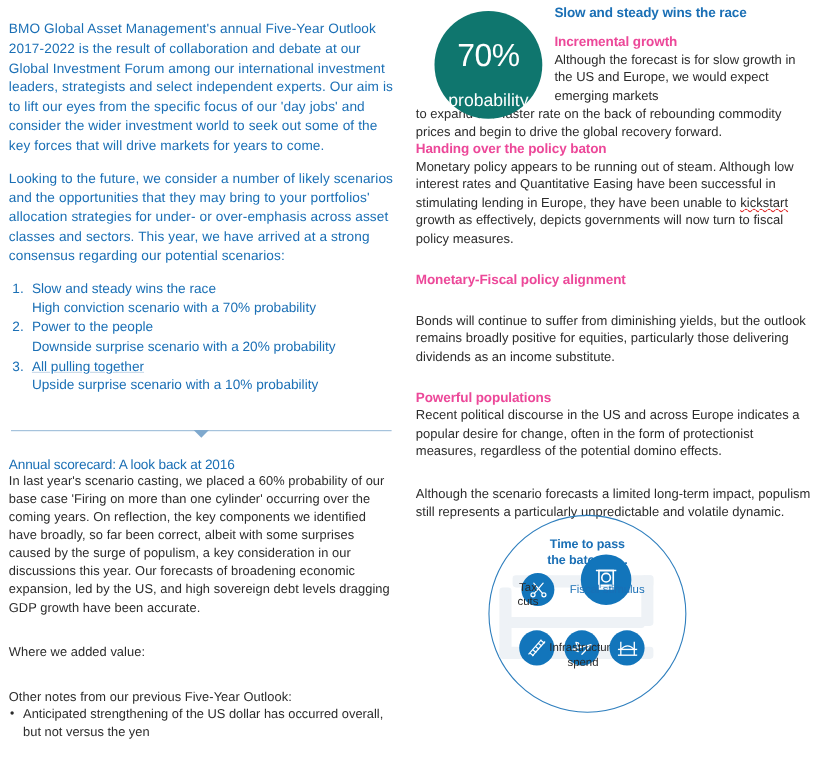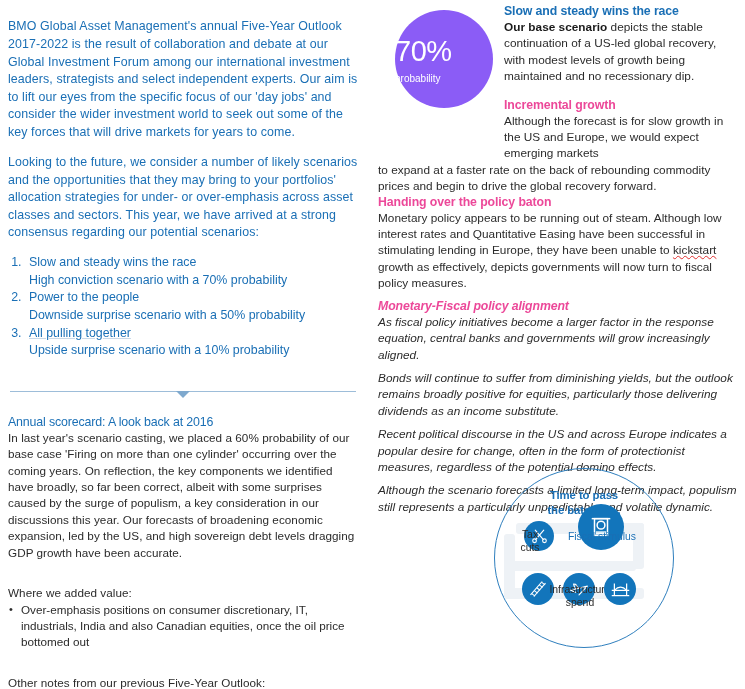--- a/index.html
+++ b/index.html
@@ -79,31 +79,32 @@
   ul.bullets li:before{
     content:"\2022";
     position:absolute;left:1px;top:-1px;
     font-size:11px;color:#2b2b2b;
   }
 
   
   .prob-circle{
     position:absolute;left:17px;top:6px;
     width:98px;height:98px;border-radius:50%;
-    background:#8b5cf6;
+    background:#0f766e;
     color:#ffffff;
+    text-align:center;
     box-sizing:border-box;
   }
   .prob-circle .pct{
     font-size:29px;line-height:29px;
     padding-top:27px;letter-spacing:-0.5px;
     font-weight:normal;
   }
   .prob-circle .lbl{
-    font-size:10px;line-height:14px;margin-top:6px;
+    font-size:16px;line-height:14px;margin-top:19px;
   }
 
   .r-block{position:relative;}
   .r-head{
     color:#1a6fb5;
     font-size:12.3px;font-weight:bold;
     letter-spacing:-0.1px;
     margin-bottom:1px;
   }
   .r-sub{
@@ -111,36 +112,36 @@
     font-size:12.3px;font-weight:bold;
     letter-spacing:-0.1px;
     margin-bottom:1px;
   }
   .r-txt{
     color:#2b2b2b;
     font-size:11.8px;line-height:16.4px;
     letter-spacing:0.02px;
   }
   .r-txt b{font-weight:bold;color:#1a1a1a;}
-  .r-block + .r-block{margin-top:7px;font-style:italic;}
+  .r-block + .r-block{margin-top:22px;}
 
   
   .indent-wrap{margin-left:126px;}
   .flow-clear{margin-left:0;}
 
   .misspell{
     text-decoration:underline;
     text-decoration-style:wavy;
     text-decoration-color:#e03030;
     text-decoration-thickness:1px;
   }
 
   
   .diagram{
-    position:absolute;left:494px;top:468px;
+    position:absolute;left:444px;top:468px;
     width:182px;height:186px;
   }
   .dg-ring{
     position:absolute;left:0;top:0;width:180px;height:180px;
     border:1px solid #2f7fbe;border-radius:50%;
     box-sizing:border-box;
   }
   .dg-title{
     position:absolute;left:0;top:20px;width:180px;
     text-align:center;
@@ -177,88 +178,82 @@
 
     <p class="intro">Looking to the future, we consider a number of likely scenarios and the opportunities that they may bring to your portfolios' allocation strategies for under- or over-emphasis across asset classes and sectors. This year, we have arrived at a strong consensus regarding our potential scenarios:</p>
 
     <ol class="scenarios">
       <li>
         <span>Slow and steady wins the race</span>
         <span class="sub">High conviction scenario with a 70% probability</span>
       </li>
       <li>
         <span>Power to the people</span>
-        <span class="sub">Downside surprise scenario with a 50% probability</span>
+        <span class="sub">Downside surprise scenario with a 20% probability</span>
       </li>
       <li>
         <span class="ul-word">All pulling together</span>
         <span class="sub">Upside surprise scenario with a 10% probability</span>
       </li>
     </ol>
 
     <div class="divider">
       <div class="line"></div>
       <div class="tri"></div>
     </div>
 
     <div class="sc-head">Annual scorecard: A look back at 2016</div>
 
     <p class="body-txt" style="margin:1px 0 0 0;">In last year's scenario casting, we placed a 60% probability of our base case 'Firing on more than one cylinder' occurring over the coming years. On reflection, the key components we identified have broadly, so far been correct, albeit with some surprises caused by the surge of populism, a key consideration in our discussions this year. Our forecasts of broadening economic expansion, led by the US, and high sovereign debt levels dragging GDP growth have been accurate.</p>
 
     <p class="body-txt gap" style="margin-bottom:0;">Where we added value:</p>
 
-    <ul class="bullets">
-      <li>Over-emphasis positions on consumer discretionary, IT, industrials, India and also Canadian equities, once the oil price bottomed out</li>
-    </ul>
 
     <p class="body-txt gap" style="margin-bottom:0;">Other notes from our previous Five-Year Outlook:</p>
 
     <ul class="bullets">
       <li>Anticipated strengthening of the US dollar has occurred overall, but not versus the yen</li>
 
     </ul>
 
   </div>
 
   <div class="col-right">
 
     <div class="prob-circle">
       <div class="pct">70%</div>
       <div class="lbl">probability</div>
     </div>
 
     <div class="indent-wrap">
       <div class="r-head">Slow and steady wins the race</div>
-      <p class="r-txt" style="margin:0;">
-        <b>Our base scenario</b><span> depicts the stable continuation of a US-led global recovery, with modest levels of growth being maintained and no recessionary dip.</span>
-      </p>
 
       <div class="r-sub" style="margin-top:13px;">Incremental growth</div>
       <p class="r-txt" style="margin:0;">Although the forecast is for slow growth in the US and Europe, we would expect emerging markets</p>
     </div>
 
     <p class="r-txt flow-clear" style="margin:0;">to expand at a faster rate on the back of rebounding commodity prices and begin to drive the global recovery forward.</p>
 
     <div class="r-block">
       <div class="r-sub">Handing over the policy baton</div>
       <p class="r-txt" style="margin:0;">
         <span>Monetary policy appears to be running out of steam. Although low interest rates and Quantitative Easing have been successful in stimulating lending in Europe, they have been unable to </span><span class="misspell">kickstart</span><span> growth as effectively, depicts governments will now turn to fiscal policy measures.</span>
       </p>
     </div>
 
     <div class="r-block">
       <div class="r-sub">Monetary-Fiscal policy alignment</div>
-      <p class="r-txt" style="margin:0;">As fiscal policy initiatives become a larger factor in the response equation, central banks and governments will grow increasingly aligned.</p>
     </div>
 
     <div class="r-block">
       <p class="r-txt" style="margin:0;">Bonds will continue to suffer from diminishing yields, but the outlook remains broadly positive for equities, particularly those delivering dividends as an income substitute.</p>
     </div>
 
     <div class="r-block">
+      <div class="r-sub">Powerful populations</div>
       <p class="r-txt" style="margin:0;">Recent political discourse in the US and across Europe indicates a popular desire for change, often in the form of protectionist measures, regardless of the potential domino effects.</p>
     </div>
 
     <div class="r-block">
       <p class="r-txt" style="margin:0;">Although the scenario forecasts a limited long-term impact, populism still represents a particularly unpredictable and volatile dynamic.</p>
     </div>
 
   </div>
 
   <div class="diagram">

